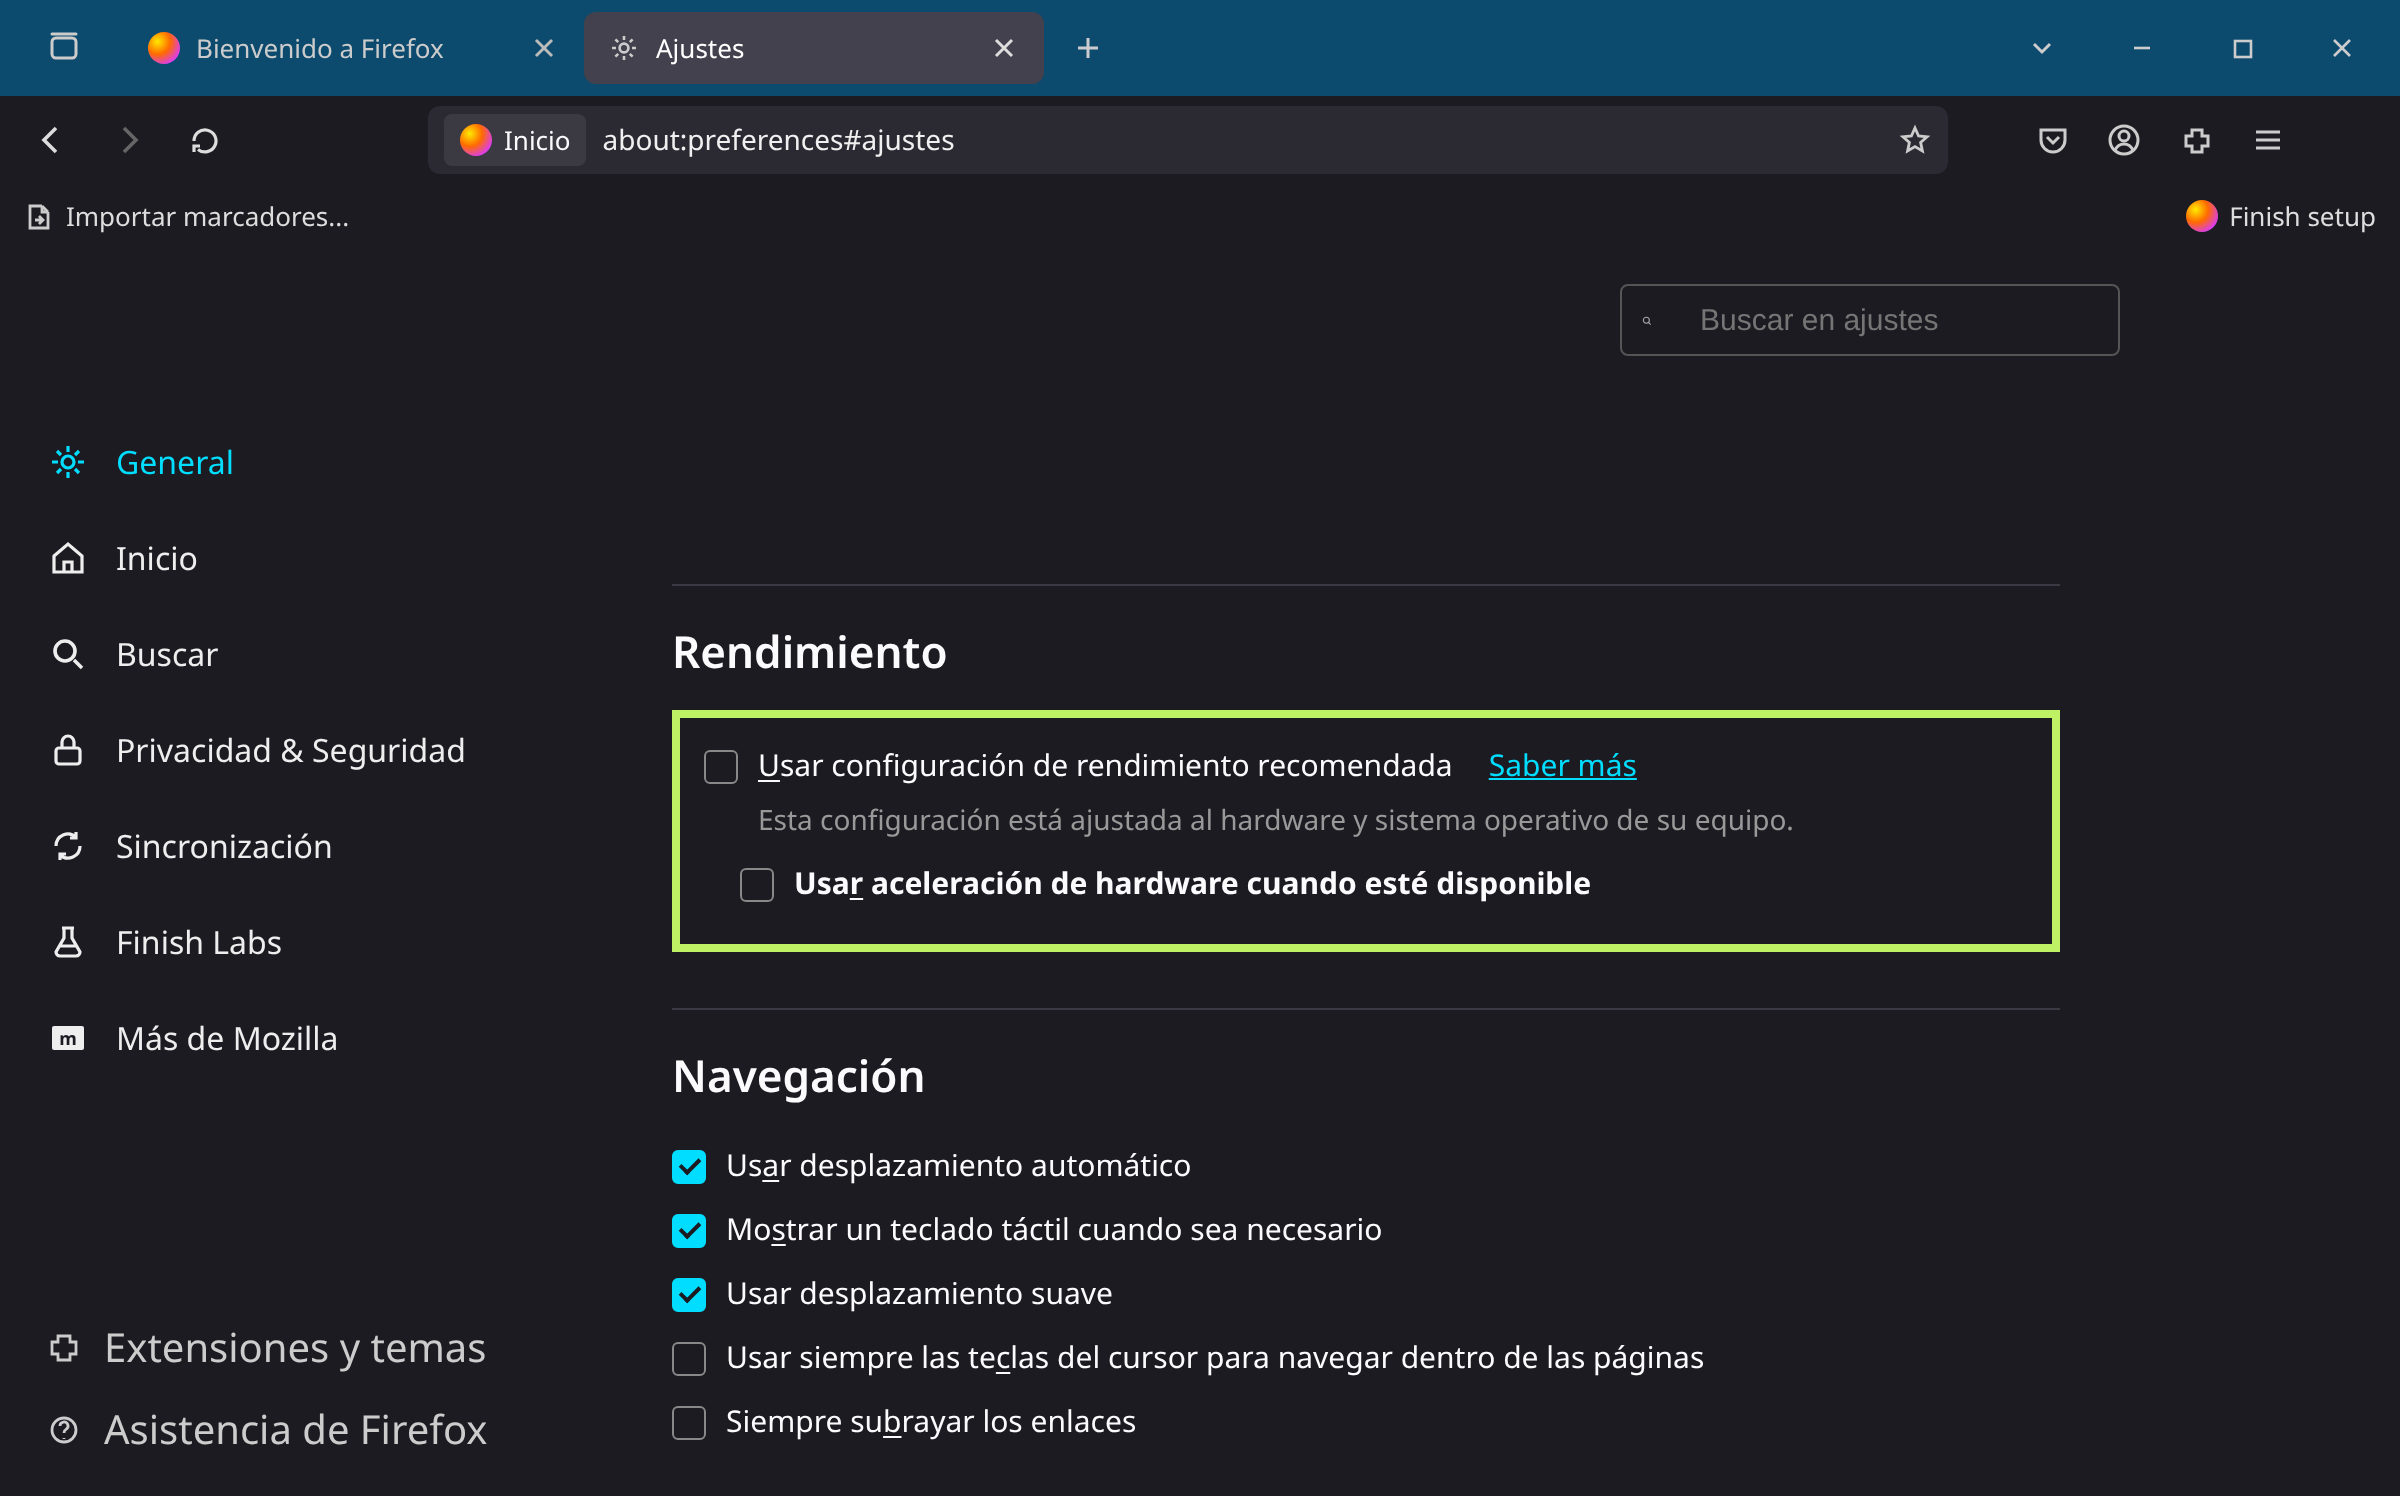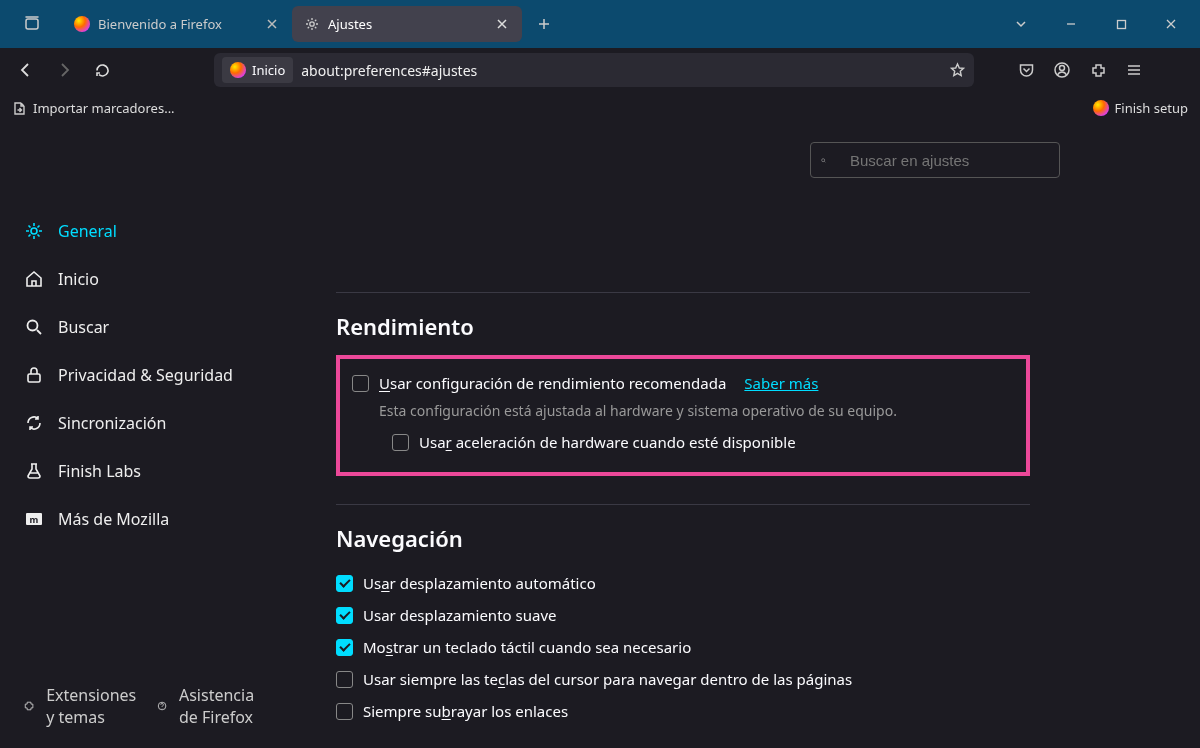--- a/index.html
+++ b/index.html
@@ -107,22 +107,22 @@
   border-radius: 4px;
   font-size: 16px;
   color: #eee;
   cursor: pointer;
 }
 .nav-item.active { color: #00ddff; }
 .nav-item .nav-icon { width: 20px; height: 20px; display:flex; align-items:center; justify-content:center; }
 .sidebar-footer {
   margin-top: auto;
   padding: 8px 16px;
-  display:flex; flex-direction:row; gap: 14px;
-  font-size: 16px; color: #ccc;
+  display:flex; flex-direction:column; gap: 14px;
+  font-size: 20px; color: #ccc;
 }
 .footer-item { display:flex; align-items:center; gap: 12px; }
 
 .main {
   flex: 1;
   padding: 20px 30px 0 0;
   position: relative;
   overflow: hidden;
 }
 .search-box {
@@ -140,30 +140,30 @@
   background: #1c1b22;
 }
 .search-box input {
   background: transparent; border: none; outline: none;
   color: #fff; font-size: 15px; flex: 1;
 }
 .section { margin-left: 36px; margin-right: 140px; }
 .section-divider { border-bottom: 1px solid #3a3944; margin: 18px 0; }
 .section h2 { font-size: 22px; font-weight: 600; margin-bottom: 14px; }
 .highlight-box {
-  border: 4px solid #ec4899;
+  border: 4px solid #bef264;
   padding: 8px 12px 14px 12px;
   margin-top: 4px;
 }
 .check-row {
   display:flex; align-items:center; gap: 10px;
   padding: 6px 0;
   font-size: 15px;
 }
-.check-row.indent { margin-left: 40px; }
+.check-row.indent { margin-left: 18px; font-weight: bold; }
 .checkbox {
   width: 17px; height: 17px; border-radius: 3px;
   border: 1.5px solid #888;
   display:flex; align-items:center; justify-content:center;
   flex-shrink: 0;
 }
 .checkbox.checked {
   background: #00ddff; border-color: #00ddff;
 }
 .checkbox.checked::after {
@@ -424,25 +424,25 @@
         </div>
       </div>
       <div class="section-divider" style="margin-top:28px;"></div>
       <h2>Navegación</h2>
       <div class="check-row">
         <span class="checkbox checked"></span>
         <span class="check-label">Us<u>a</u>r desplazamiento automático</span>
       </div>
       <div class="check-row">
         <span class="checkbox checked"></span>
-        <span class="check-label">Usar desplazamiento suave</span>
+        <span class="check-label">Mo<u>s</u>trar un teclado táctil cuando sea necesario</span>
       </div>
       <div class="check-row">
         <span class="checkbox checked"></span>
-        <span class="check-label">Mo<u>s</u>trar un teclado táctil cuando sea necesario</span>
+        <span class="check-label">Usar desplazamiento suave</span>
       </div>
       <div class="check-row">
         <span class="checkbox"></span>
         <span class="check-label">Usar siempre las te<u>c</u>las del cursor para navegar dentro de las páginas</span>
       </div>
       <div class="check-row">
         <span class="checkbox"></span>
         <span class="check-label">Siempre su<u>b</u>rayar los enlaces</span>
       </div>
     </div>

